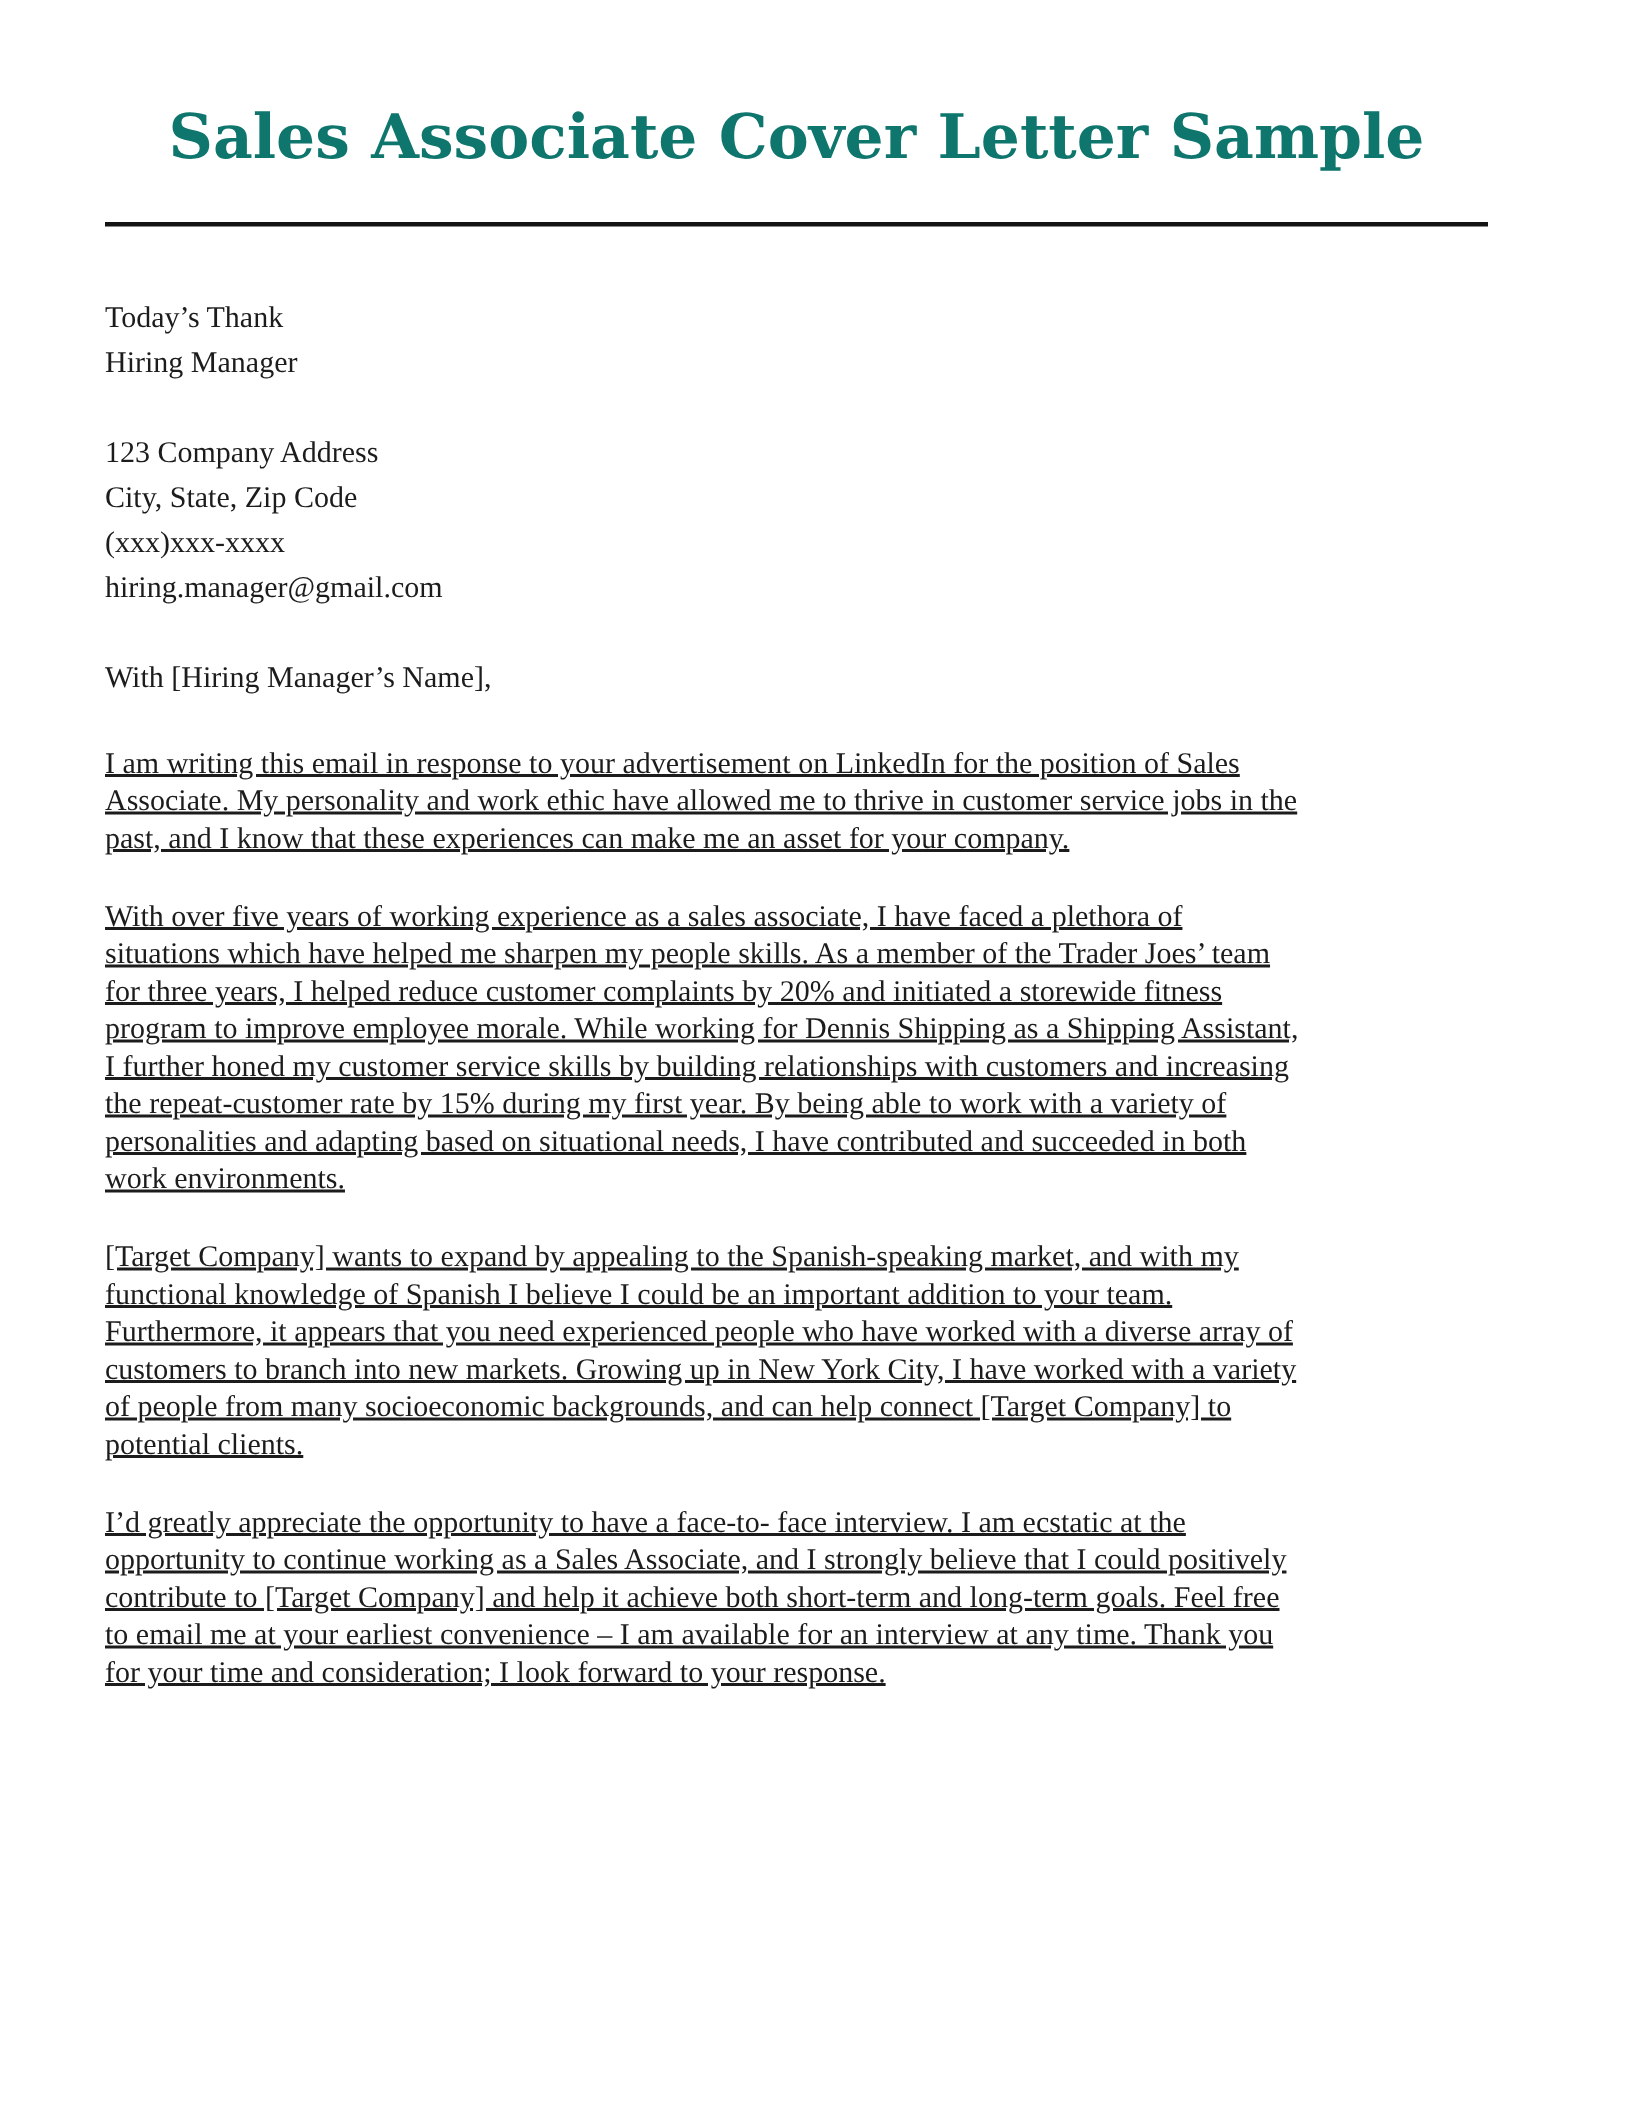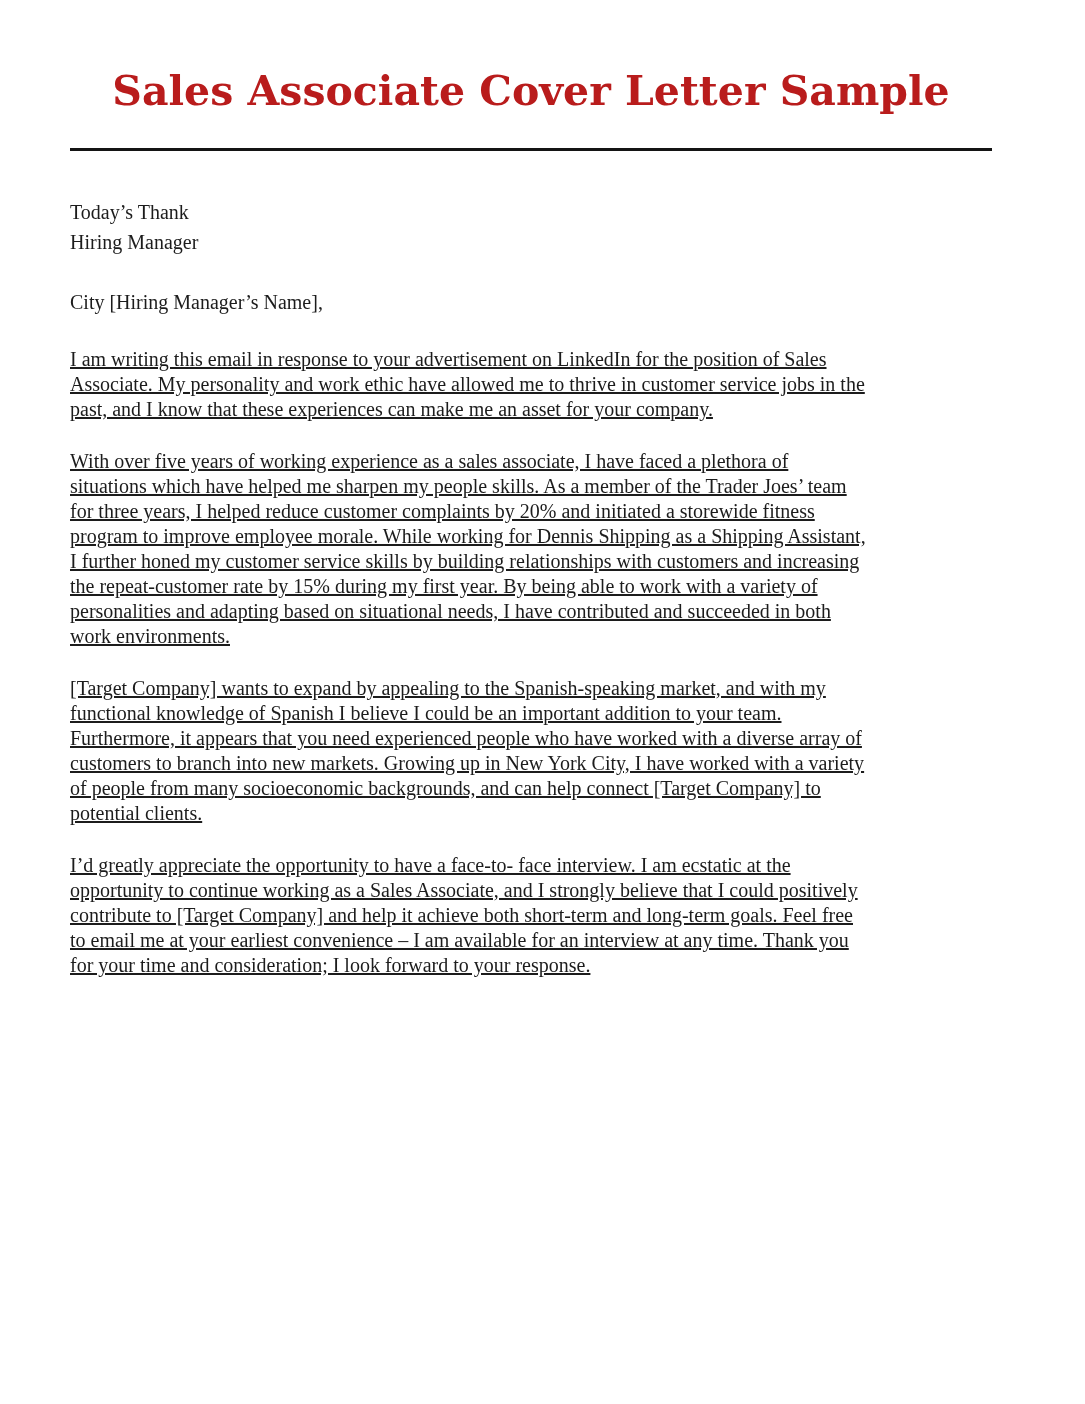--- a/index.html
+++ b/index.html
@@ -19,21 +19,21 @@
     font-family: "Liberation Serif", serif;
     color: #1c1c1c;
   }
   .title {
     margin: 0;
     text-align: center;
     font-family: "DejaVu Serif", serif;
     font-weight: bold;
     font-size: 41px;
     line-height: 47px;
-    color: #b91c1c;
+    color: #0f766e;
     white-space: nowrap;
   }
   .rule {
     height: 3px;
     background: #141414;
     margin-top: 33px;
   }
   .content {
     margin-top: 46px;
     font-size: 20px;
@@ -60,22 +60,26 @@
 
   <h1 class="title">Sales Associate Cover Letter Sample</h1>
 
   <div class="rule"></div>
 
   <div class="content">
 
     <div class="block">Today’s Thank
 Hiring Manager</div>
 
+    <div class="block">123 Company Address
+City, State, Zip Code
+(xxx)xxx-xxxx
+hiring.manager@gmail.com</div>
 
-    <div class="block">City [Hiring Manager’s Name],</div>
+    <div class="block">With [Hiring Manager’s Name],</div>
 
     <p class="para">I am writing this email in response to your advertisement on LinkedIn for the position of Sales
 Associate. My personality and work ethic have allowed me to thrive in customer service jobs in the
 past, and I know that these experiences can make me an asset for your company.</p>
 
     <p class="para">With over five years of working experience as a sales associate, I have faced a plethora of
 situations which have helped me sharpen my people skills. As a member of the Trader Joes’ team
 for three years, I helped reduce customer complaints by 20% and initiated a storewide fitness
 program to improve employee morale. While working for Dennis Shipping as a Shipping Assistant,
 I further honed my customer service skills by building relationships with customers and increasing

